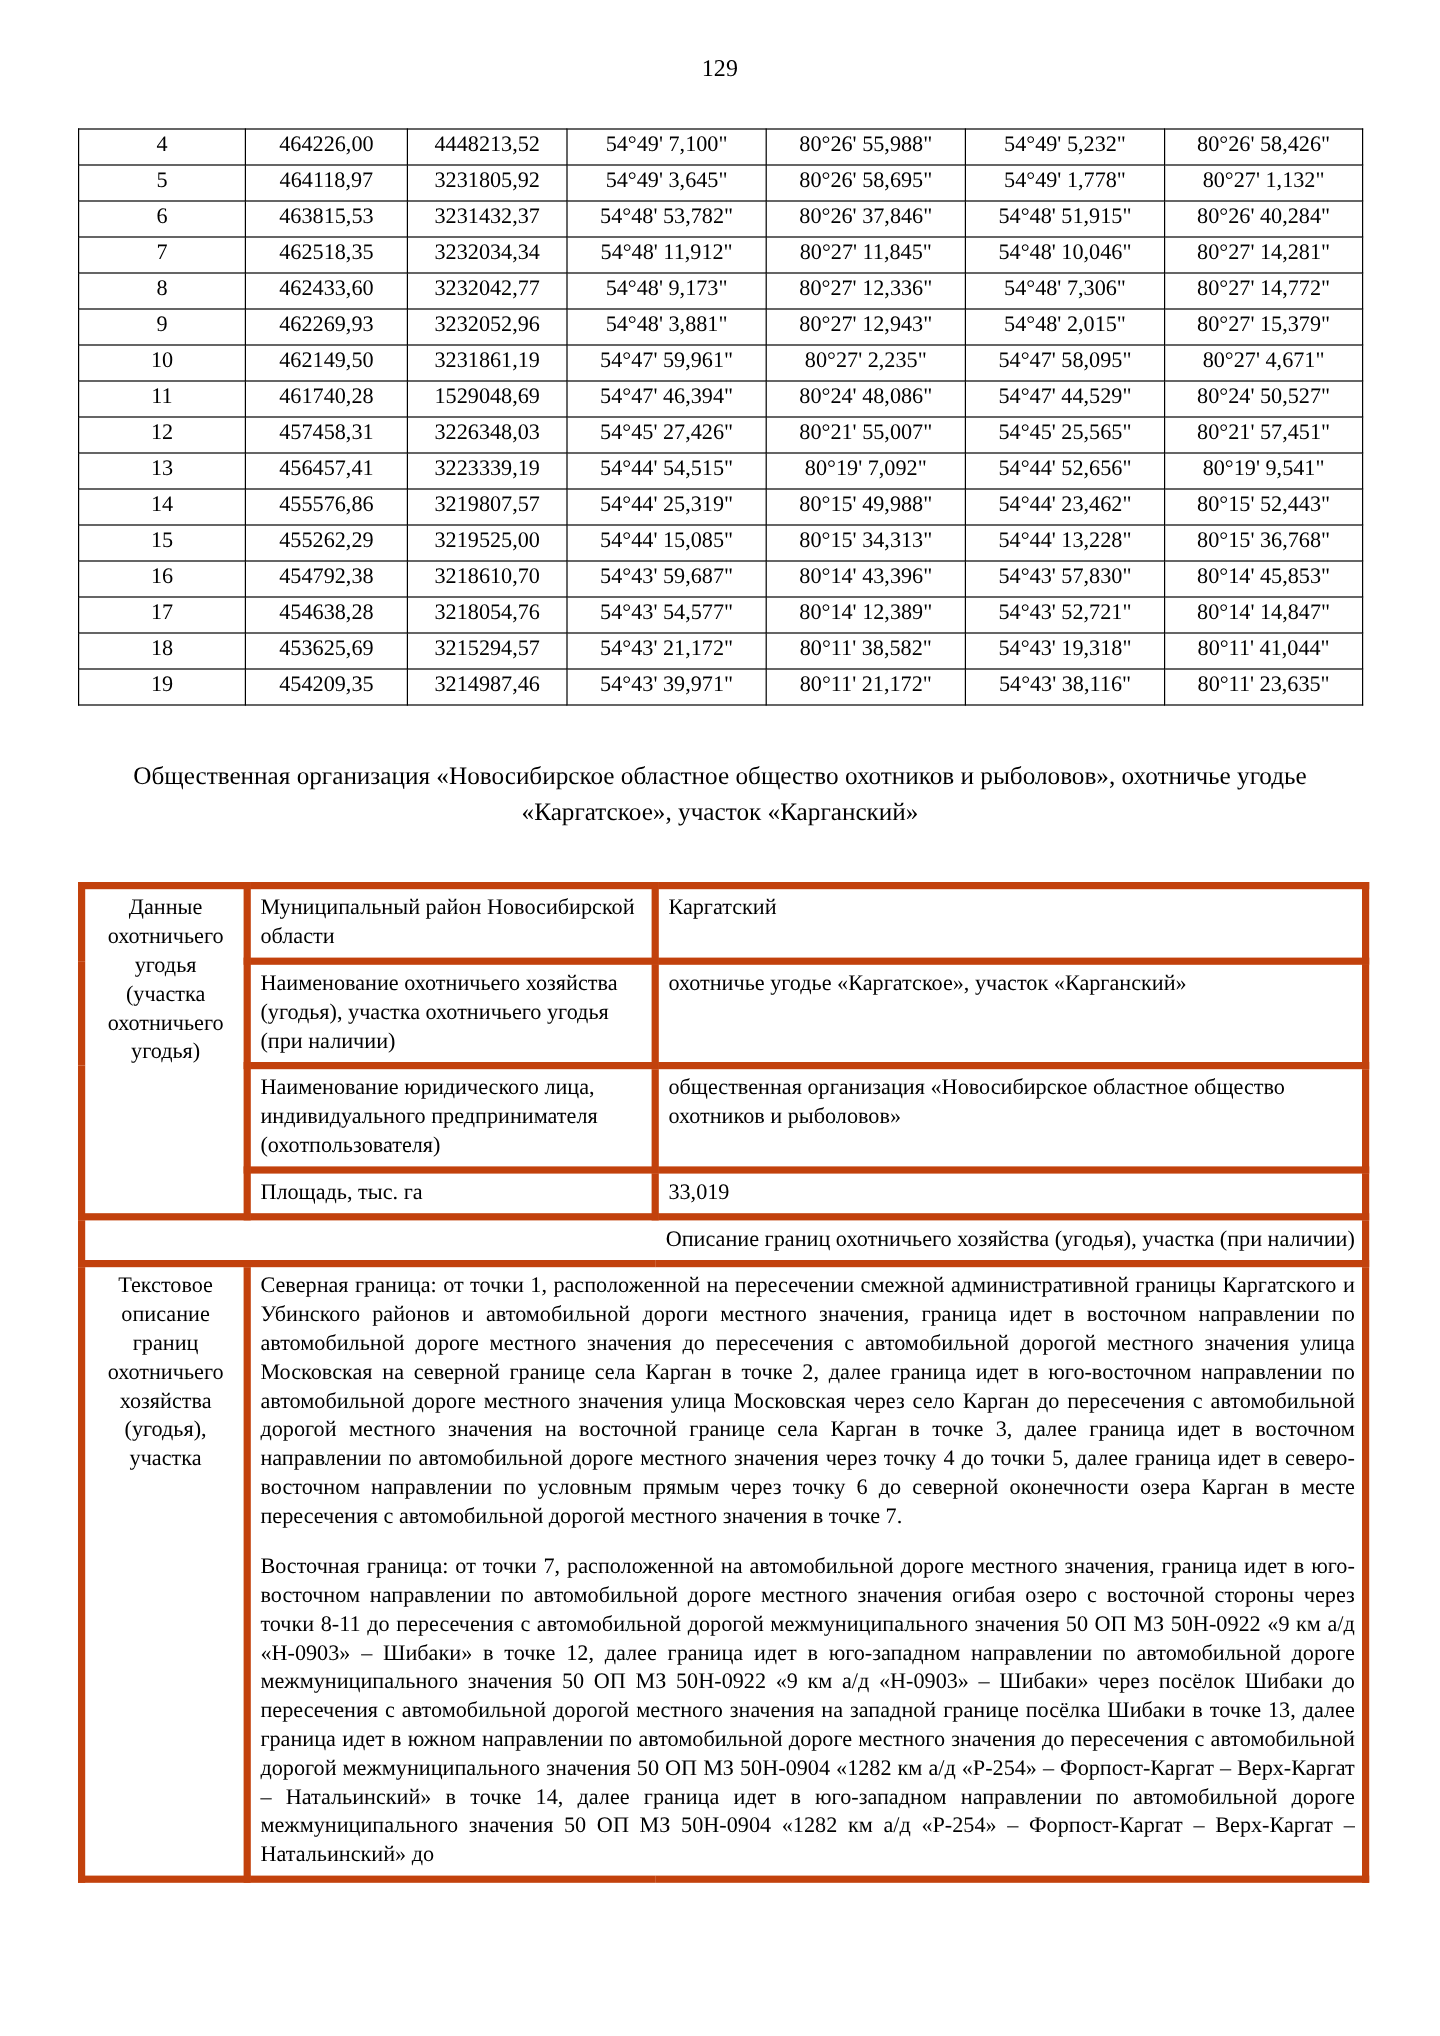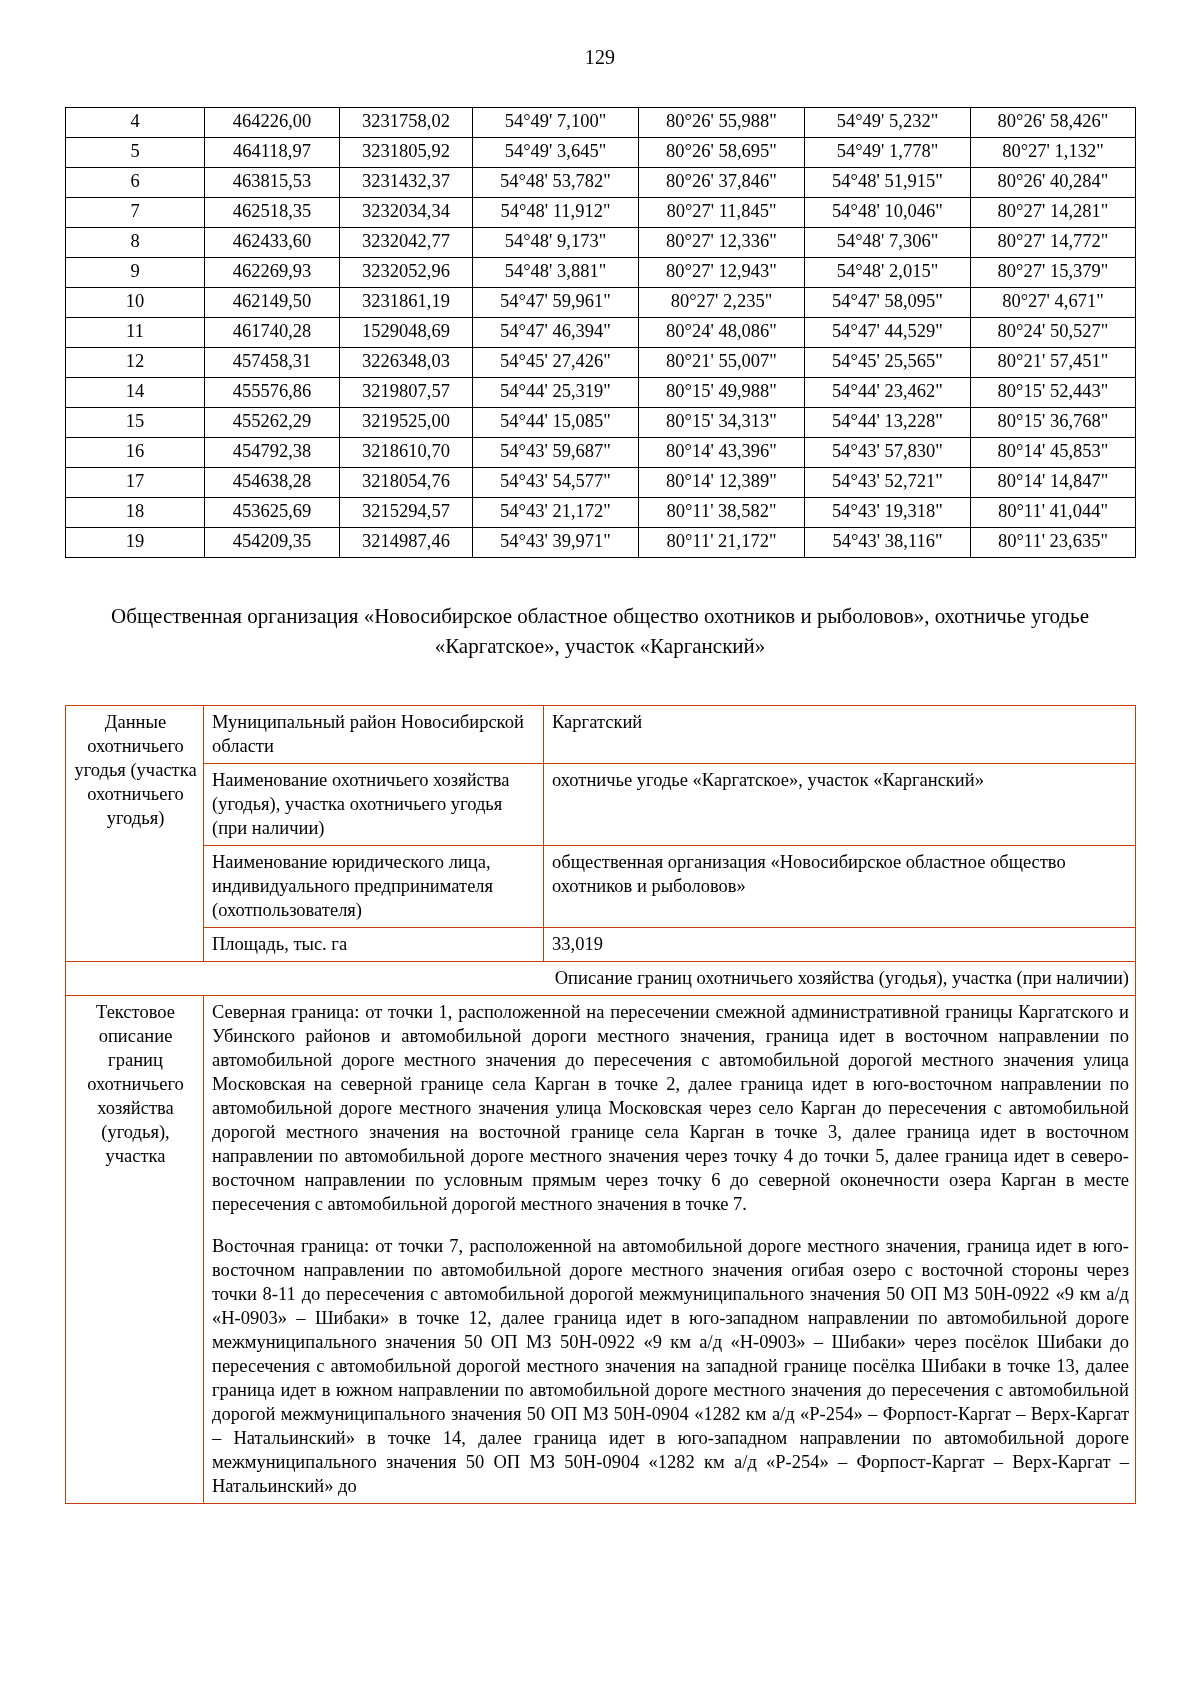--- a/index.html
+++ b/index.html
@@ -82,21 +82,21 @@
   .heading-block { margin-top: 44px; }
 
   
   table.info {
     border-collapse: collapse;
     width: 1070px;
     margin-top: 43px;
     table-layout: fixed;
   }
   table.info td {
-    border: 1px solid #c2410c;
+    border: 6px solid #c2410c;
     font-size: 18.5px;
     line-height: 1.30;
     vertical-align: top;
     padding: 4px 6px 5px 8px;
     font-family: "Liberation Serif", "DejaVu Serif", serif;
   }
   table.info col.i0 { width: 138px; }
   table.info col.i1 { width: 340px; }
   table.info col.i2 { width: 592px; }
 
@@ -139,21 +139,21 @@
           <col class="c2">
           <col class="c3">
           <col class="c4">
           <col class="c5">
           <col class="c6">
       </colgroup>
       <tbody>
         <tr>
           <td>4</td>
           <td>464226,00</td>
-          <td>3231758,02</td>
+          <td>4448213,52</td>
           <td>54°49' 7,100"</td>
           <td>80°26' 55,988"</td>
           <td>54°49' 5,232"</td>
           <td>80°26' 58,426"</td>
         </tr>
         <tr>
           <td>5</td>
           <td>464118,97</td>
           <td>3231805,92</td>
           <td>54°49' 3,645"</td>
@@ -218,20 +218,29 @@
         <tr>
           <td>12</td>
           <td>457458,31</td>
           <td>3226348,03</td>
           <td>54°45' 27,426"</td>
           <td>80°21' 55,007"</td>
           <td>54°45' 25,565"</td>
           <td>80°21' 57,451"</td>
         </tr>
         <tr>
+          <td>13</td>
+          <td>456457,41</td>
+          <td>3223339,19</td>
+          <td>54°44' 54,515"</td>
+          <td>80°19' 7,092"</td>
+          <td>54°44' 52,656"</td>
+          <td>80°19' 9,541"</td>
+        </tr>
+        <tr>
           <td>14</td>
           <td>455576,86</td>
           <td>3219807,57</td>
           <td>54°44' 25,319"</td>
           <td>80°15' 49,988"</td>
           <td>54°44' 23,462"</td>
           <td>80°15' 52,443"</td>
         </tr>
         <tr>
           <td>15</td>

